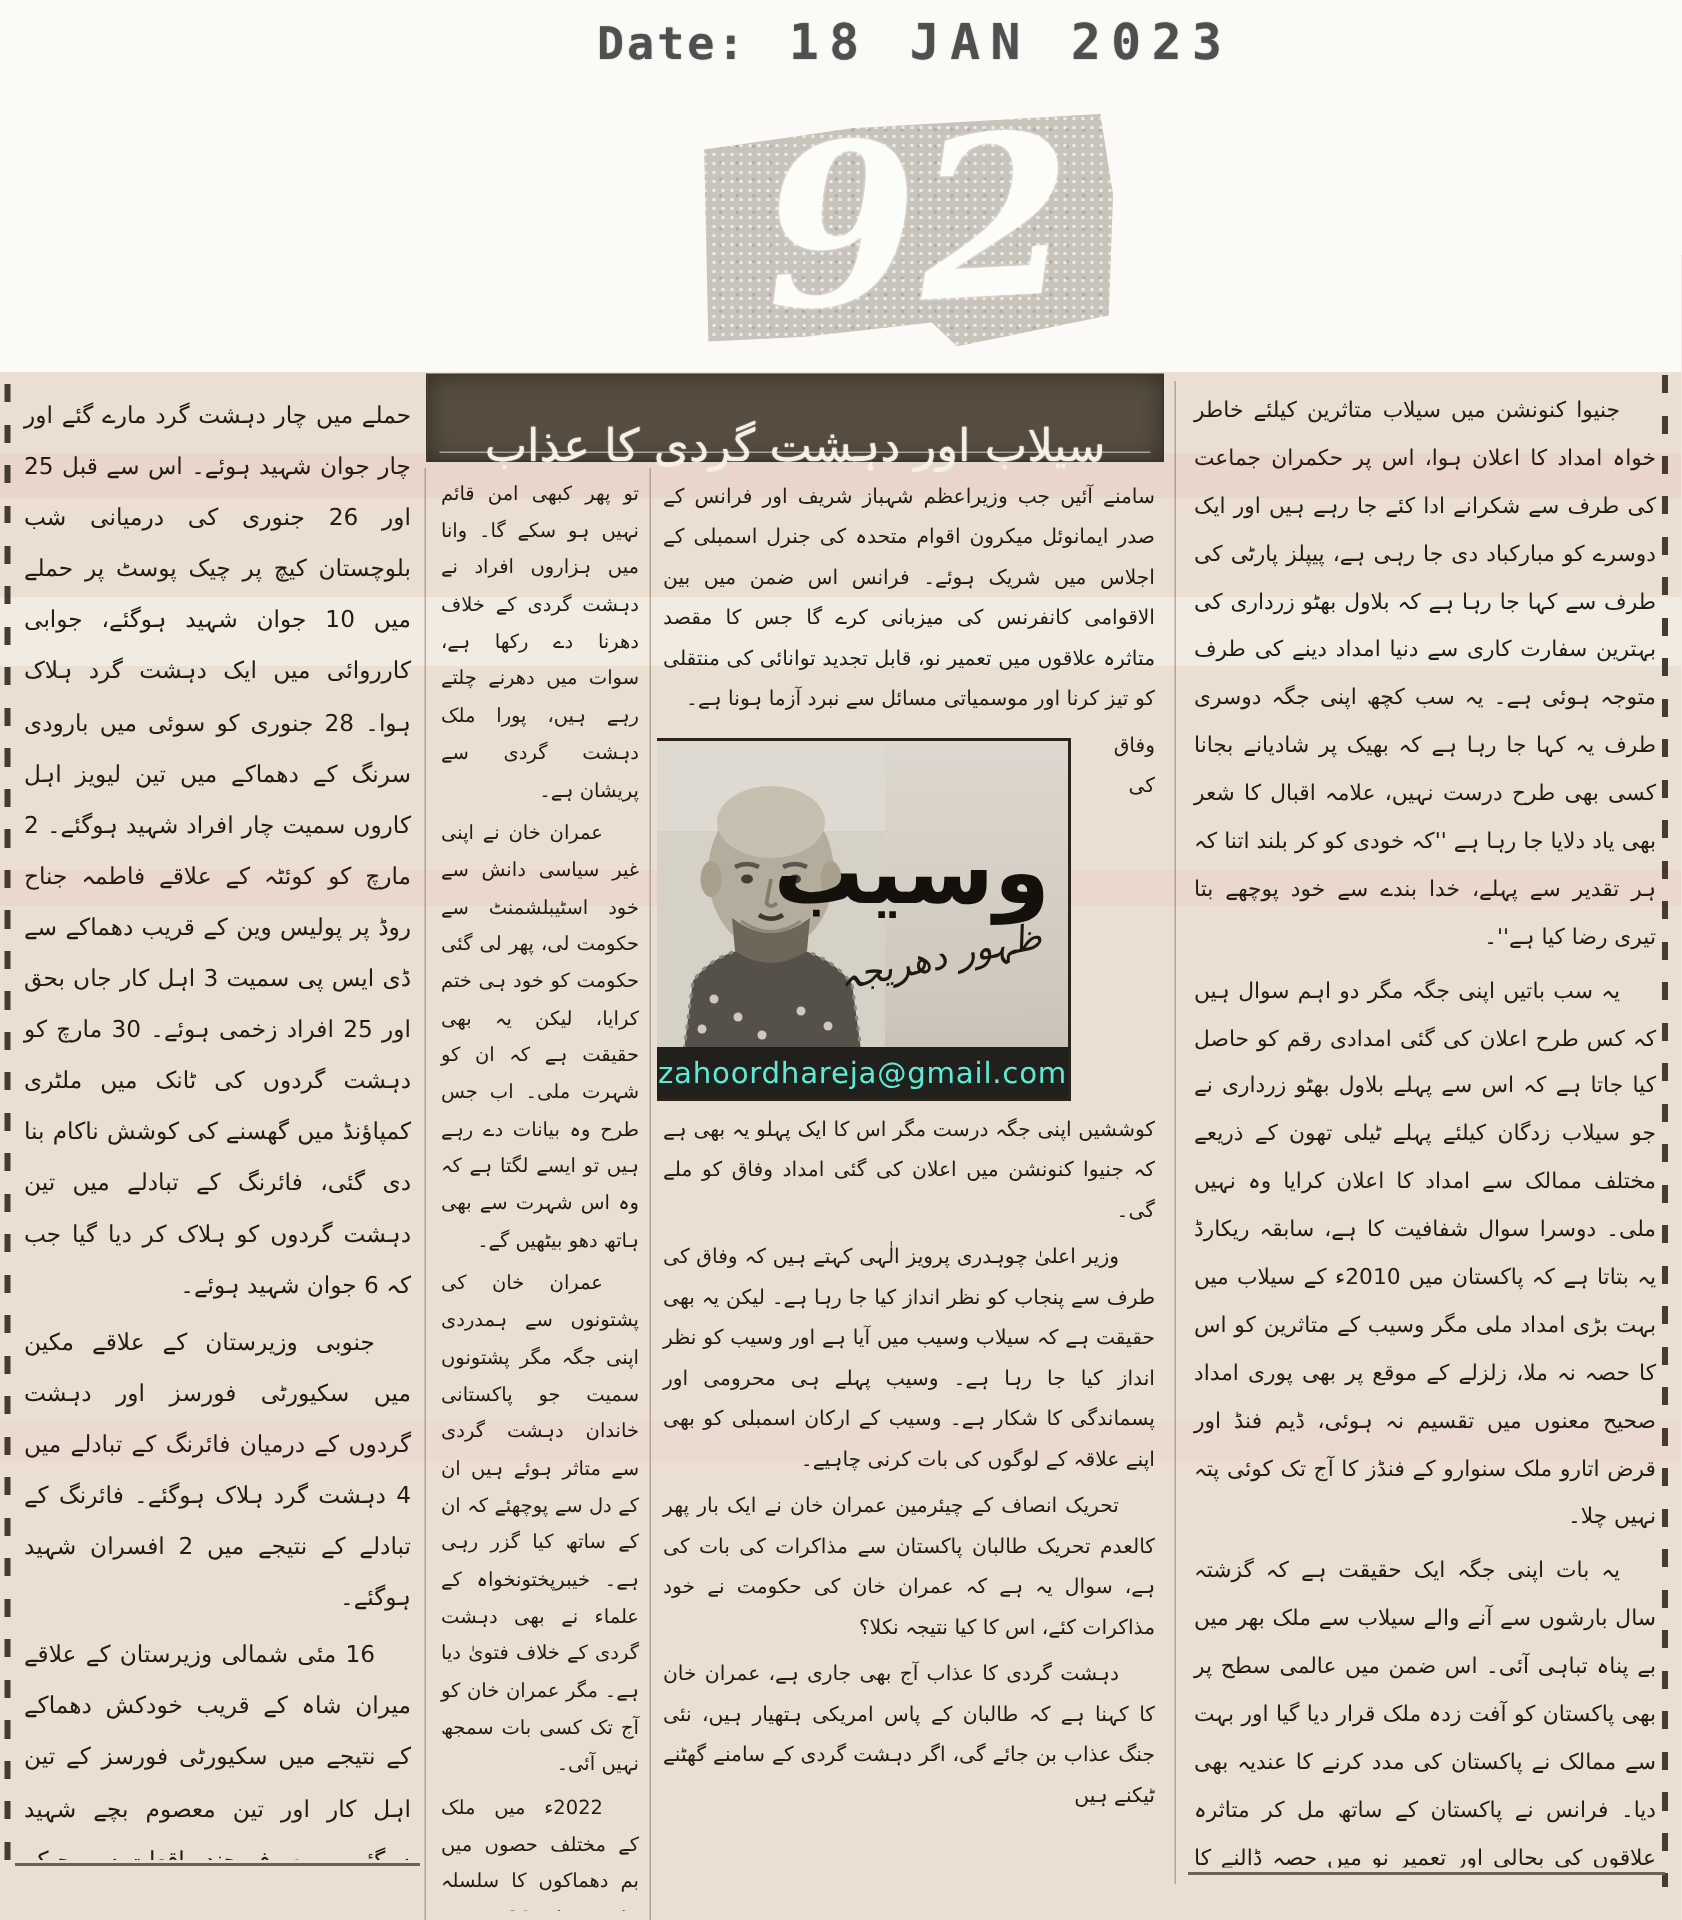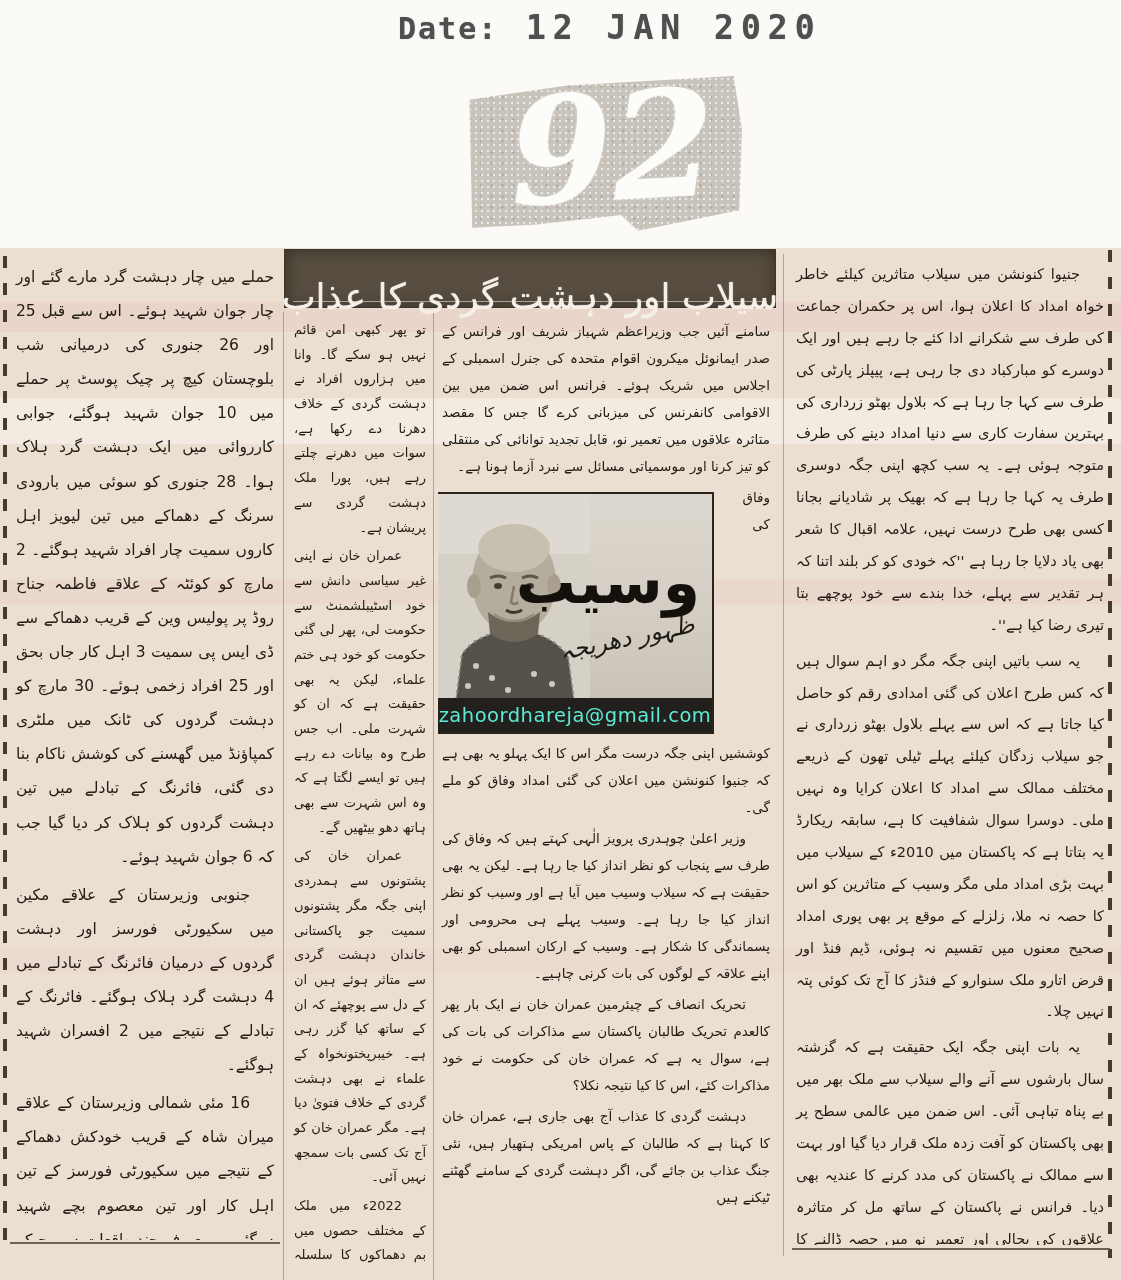--- a/index.html
+++ b/index.html
@@ -76,21 +76,21 @@
     position:absolute; left:285px; top:2px; width:490px; height:57px;
     background:#574e41;
     box-shadow:inset 0 0 16px rgba(28,23,16,.6), 0 0 0 1px #3d362c;
     display:flex; align-items:center; justify-content:center;
   }
   .headline-box .inner-line {
     position:absolute; left:8px; right:8px; bottom:5px; height:1px;
     background:rgba(246,241,231,.55);
   }
   .headline {
-    color:#f4f0e7; font-size:36px; direction:rtl; white-space:nowrap;
+    color:#f4f0e7; font-size:30px; direction:rtl; white-space:nowrap;
     text-shadow:0 0 1px #fff;
     margin-top:36px;
   }
 
   
   .col {
     position:absolute; direction:rtl; text-align:justify;
     color:#221c14; overflow:hidden;
   }
   .col p { margin:4px; }
@@ -124,21 +124,21 @@
     display:flex; align-items:center; justify-content:center;
   }
 </style>
 </head>
 <body>
 
 <div class="page">
 
   <div class="stamp">
     <span class="lbl">Date:</span>
-    <span class="val">12 JAN 2020</span>
+    <span class="val">18 JAN 2023</span>
   </div>
 
   <div class="logo">
     <span class="num">92</span>
   </div>
 
   <div class="article">
 
     <div class="edge left"></div>
     <div class="edge right"></div>
@@ -155,21 +155,21 @@
 
     <div class="col col1">
       <p>حملے میں چار دہشت گرد مارے گئے اور چار جوان شہید ہوئے۔ اس سے قبل 25 اور 26 جنوری کی درمیانی شب بلوچستان کیچ پر چیک پوسٹ پر حملے میں 10 جوان شہید ہوگئے، جوابی کارروائی میں ایک دہشت گرد ہلاک ہوا۔ 28 جنوری کو سوئی میں بارودی سرنگ کے دھماکے میں تین لیویز اہل کاروں سمیت چار افراد شہید ہوگئے۔ 2 مارچ کو کوئٹہ کے علاقے فاطمہ جناح روڈ پر پولیس وین کے قریب دھماکے سے ڈی ایس پی سمیت 3 اہل کار جاں بحق اور 25 افراد زخمی ہوئے۔ 30 مارچ کو دہشت گردوں کی ٹانک میں ملٹری کمپاؤنڈ میں گھسنے کی کوشش ناکام بنا دی گئی، فائرنگ کے تبادلے میں تین دہشت گردوں کو ہلاک کر دیا گیا جب کہ 6 جوان شہید ہوئے۔</p>
       <p class="ind">جنوبی وزیرستان کے علاقے مکین میں سکیورٹی فورسز اور دہشت گردوں کے درمیان فائرنگ کے تبادلے میں 4 دہشت گرد ہلاک ہوگئے۔ فائرنگ کے تبادلے کے نتیجے میں 2 افسران شہید ہوگئے۔</p>
       <p class="ind">16 مئی شمالی وزیرستان کے علاقے میران شاہ کے قریب خودکش دھماکے کے نتیجے میں سکیورٹی فورسز کے تین اہل کار اور تین معصوم بچے شہید ہوگئے۔ یہ صرف چند واقعات ہیں جبکہ دہشت گردی کے عذاب کی کہانی اتنی بڑی ہے کہ لکھنے بیٹھیں تو کئی کتابیں وجود میں آ جائیں۔ وسیب کے لوگ اپنے سرائیکی اضلاع ڈی آئی خان اور ٹانک میں جس قدر دہشت گرد اور ٹارگٹ کلنگ کا شکار ہو رہے ہیں۔ ضروری امر یہ ہے کہ دہشت گردی کا شکار ہونے والوں سے ہمدردی کا اظہار کیا جائے۔</p>
 
     </div>
 
     <div class="col col2">
       <p>تو پھر کبھی امن قائم نہیں ہو سکے گا۔ وانا میں ہزاروں افراد نے دہشت گردی کے خلاف دھرنا دے رکھا ہے، سوات میں دھرنے چلتے رہے ہیں، پورا ملک دہشت گردی سے پریشان ہے۔</p>
-      <p class="ind">عمران خان نے اپنی غیر سیاسی دانش سے خود اسٹیبلشمنٹ سے حکومت لی، پھر لی گئی حکومت کو خود ہی ختم علماء، لیکن یہ بھی حقیقت ہے کہ ان کو شہرت ملی۔ اب جس طرح وہ بیانات دے رہے ہیں تو ایسے لگتا ہے کہ وہ اس شہرت سے بھی ہاتھ دھو بیٹھیں گے۔</p>
+      <p class="ind">عمران خان نے اپنی غیر سیاسی دانش سے خود اسٹیبلشمنٹ سے حکومت لی، پھر لی گئی حکومت کو خود ہی ختم کرایا، لیکن یہ بھی حقیقت ہے کہ ان کو شہرت ملی۔ اب جس طرح وہ بیانات دے رہے ہیں تو ایسے لگتا ہے کہ وہ اس شہرت سے بھی ہاتھ دھو بیٹھیں گے۔</p>
       <p class="ind">عمران خان کی پشتونوں سے ہمدردی اپنی جگہ مگر پشتونوں سمیت جو پاکستانی خاندان دہشت گردی سے متاثر ہوئے ہیں ان کے دل سے پوچھئے کہ ان کے ساتھ کیا گزر رہی ہے۔ خیبرپختونخواہ کے علماء نے بھی دہشت گردی کے خلاف فتویٰ دیا ہے۔ مگر عمران خان کو آج تک کسی بات سمجھ نہیں آئی۔</p>
       <p class="ind">2022ء میں ملک کے مختلف حصوں میں بم دھماکوں کا سلسلہ جاری رہا۔ 20 جنوری کو انارکلی بازار لاہور میں ایک بم دھماکا ہوا، جس میں نو سالہ بچے سمیت تین افراد جاں بحق ہوئے۔ 2022ء کے اوائل میں سرزمین بلوچستان میں بھی دہشت گردانہ کارروائیاں جاری رہیں۔ دو فروری 2022ء کو بلوچستان کے علاقے پنجگور اور نوشکی میں فوجی کیمپوں پر</p>
     </div>
 
     <div class="col col3">
       <p>سامنے آئیں جب وزیراعظم شہباز شریف اور فرانس کے صدر ایمانوئل میکرون اقوام متحدہ کی جنرل اسمبلی کے اجلاس میں شریک ہوئے۔ فرانس اس ضمن میں بین الاقوامی کانفرنس کی میزبانی کرے گا جس کا مقصد متاثرہ علاقوں میں تعمیر نو، قابل تجدید توانائی کی منتقلی کو تیز کرنا اور موسمیاتی مسائل سے نبرد آزما ہونا ہے۔</p>
 
       <div class="photo-box">
         <svg class="portrait" viewBox="0 0 152 206" aria-hidden="true">
           <rect x="0" y="0" width="152" height="206" fill="#d6d1c6"></rect>

